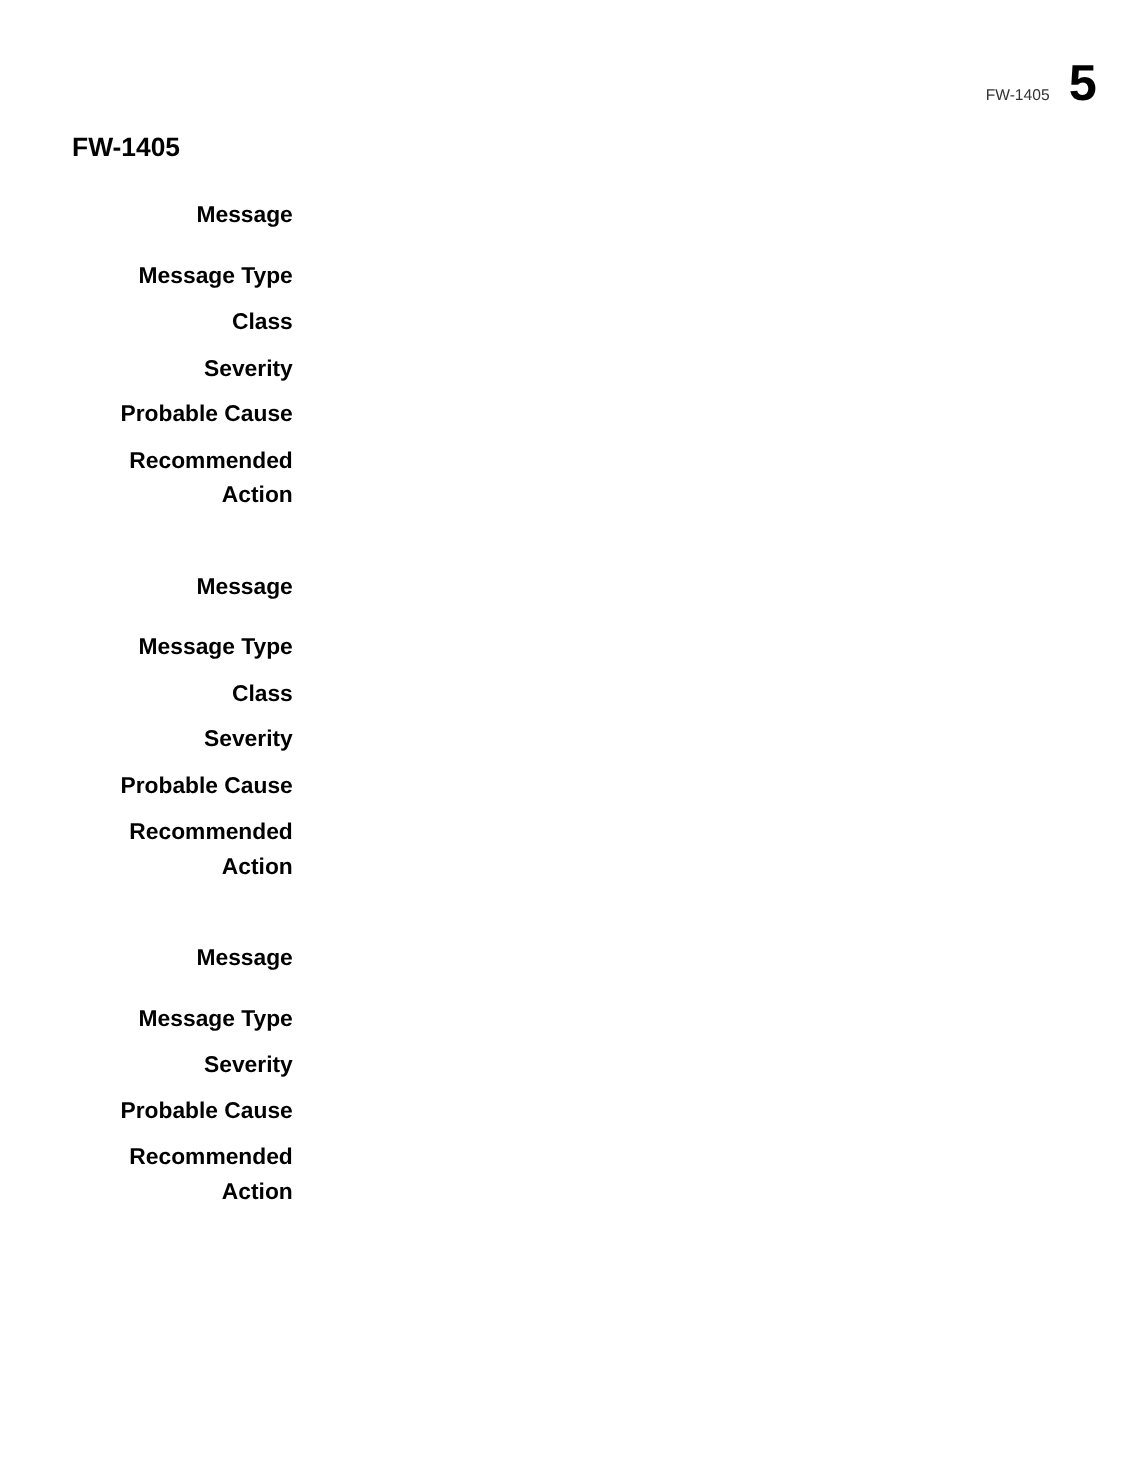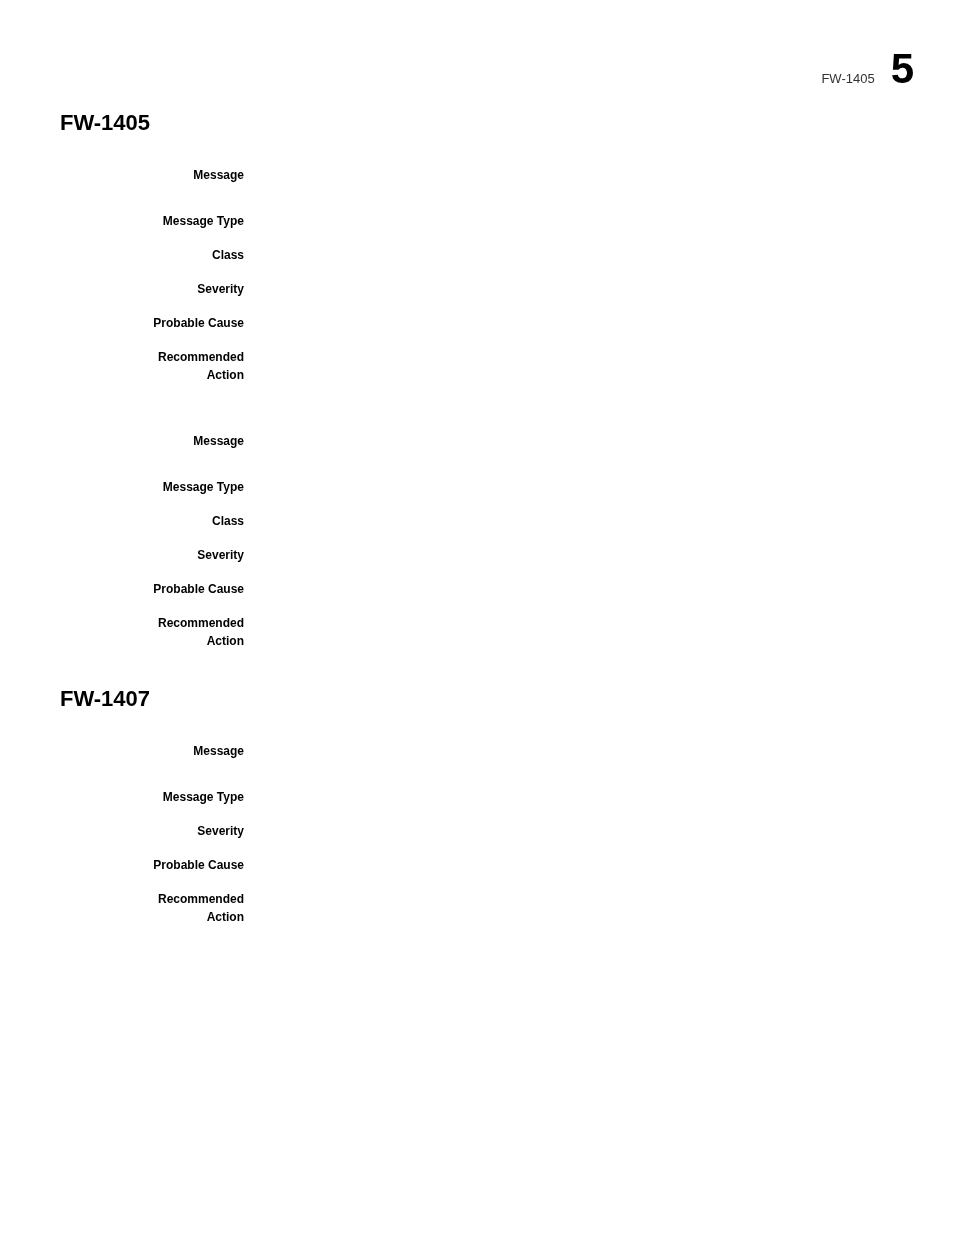--- a/index.html
+++ b/index.html
@@ -57,21 +57,21 @@
 
     .field-row {
       display: flex;
       margin-bottom: 10px;
       min-height: 24px;
     }
 
     .field-label {
       width: 200px;
       min-width: 200px;
-      font-size: 12px;
+      font-size: 19px;
       font-weight: bold;
       color: #000;
       text-align: right;
       padding-right: 16px;
       line-height: 1.5;
     }
 
     .field-value {
       flex: 1;
       font-size: 13px;
@@ -168,21 +168,20 @@
     <div class="field-row">
       <div class="field-label">
         <span>Recommended</span><br>
         <span>Action</span>
       </div>
       <div class="field-value"></div>
     </div>
   </div>
 
   <div class="section">
-    <div class="section-title">FW-1407</div>
 
     <div class="spacer"></div>
 
     <div class="field-row">
       <div class="field-label">Message</div>
       <div class="field-value"></div>
     </div>
 
     <div class="spacer"></div>
 

